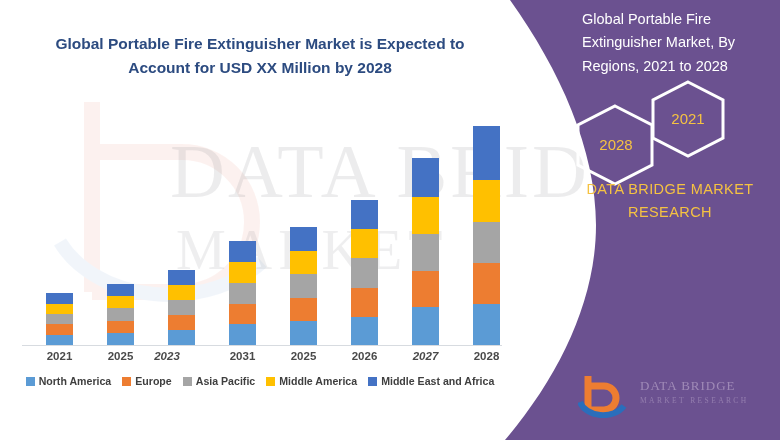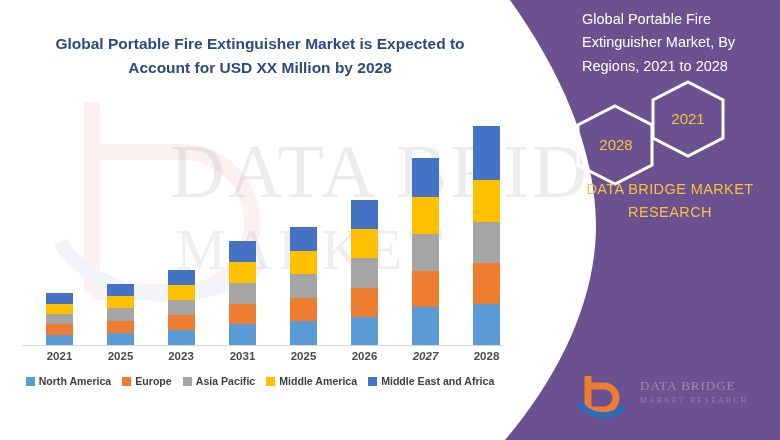--- a/index.html
+++ b/index.html
@@ -159,21 +159,21 @@
             <div class="seg" style="height: 41.4615px; background: rgb(165, 165, 165);"></div>
             <div class="seg" style="height: 41.4615px; background: rgb(255, 192, 0);"></div>
             <div class="seg" style="height: 53.7115px; background: rgb(68, 114, 196);"></div>
           </div>
         </div>
     </div>
 
     <div class="xlabels" id="xlabels">
         <div class="xlabel" style="left: 31.5px;">2021</div>
         <div class="xlabel" style="left: 92.5px;">2025</div>
-        <div class="xlabel" style="left: 153px;">2023</div>
+        <div class="xlabel" style="left: 139px; font-style: italic;">2023</div>
         <div class="xlabel" style="left: 214.5px;">2031</div>
         <div class="xlabel" style="left: 275.5px;">2025</div>
         <div class="xlabel" style="left: 336.5px;">2026</div>
         <div class="xlabel" style="left: 397.5px; font-style: italic;">2027</div>
         <div class="xlabel" style="left: 458.5px;">2028</div>
       </div>
 
     <div class="legend" id="legend">
         <div class="legend-item">
           <span class="legend-swatch" style="background: rgb(91, 155, 213);"></span>

